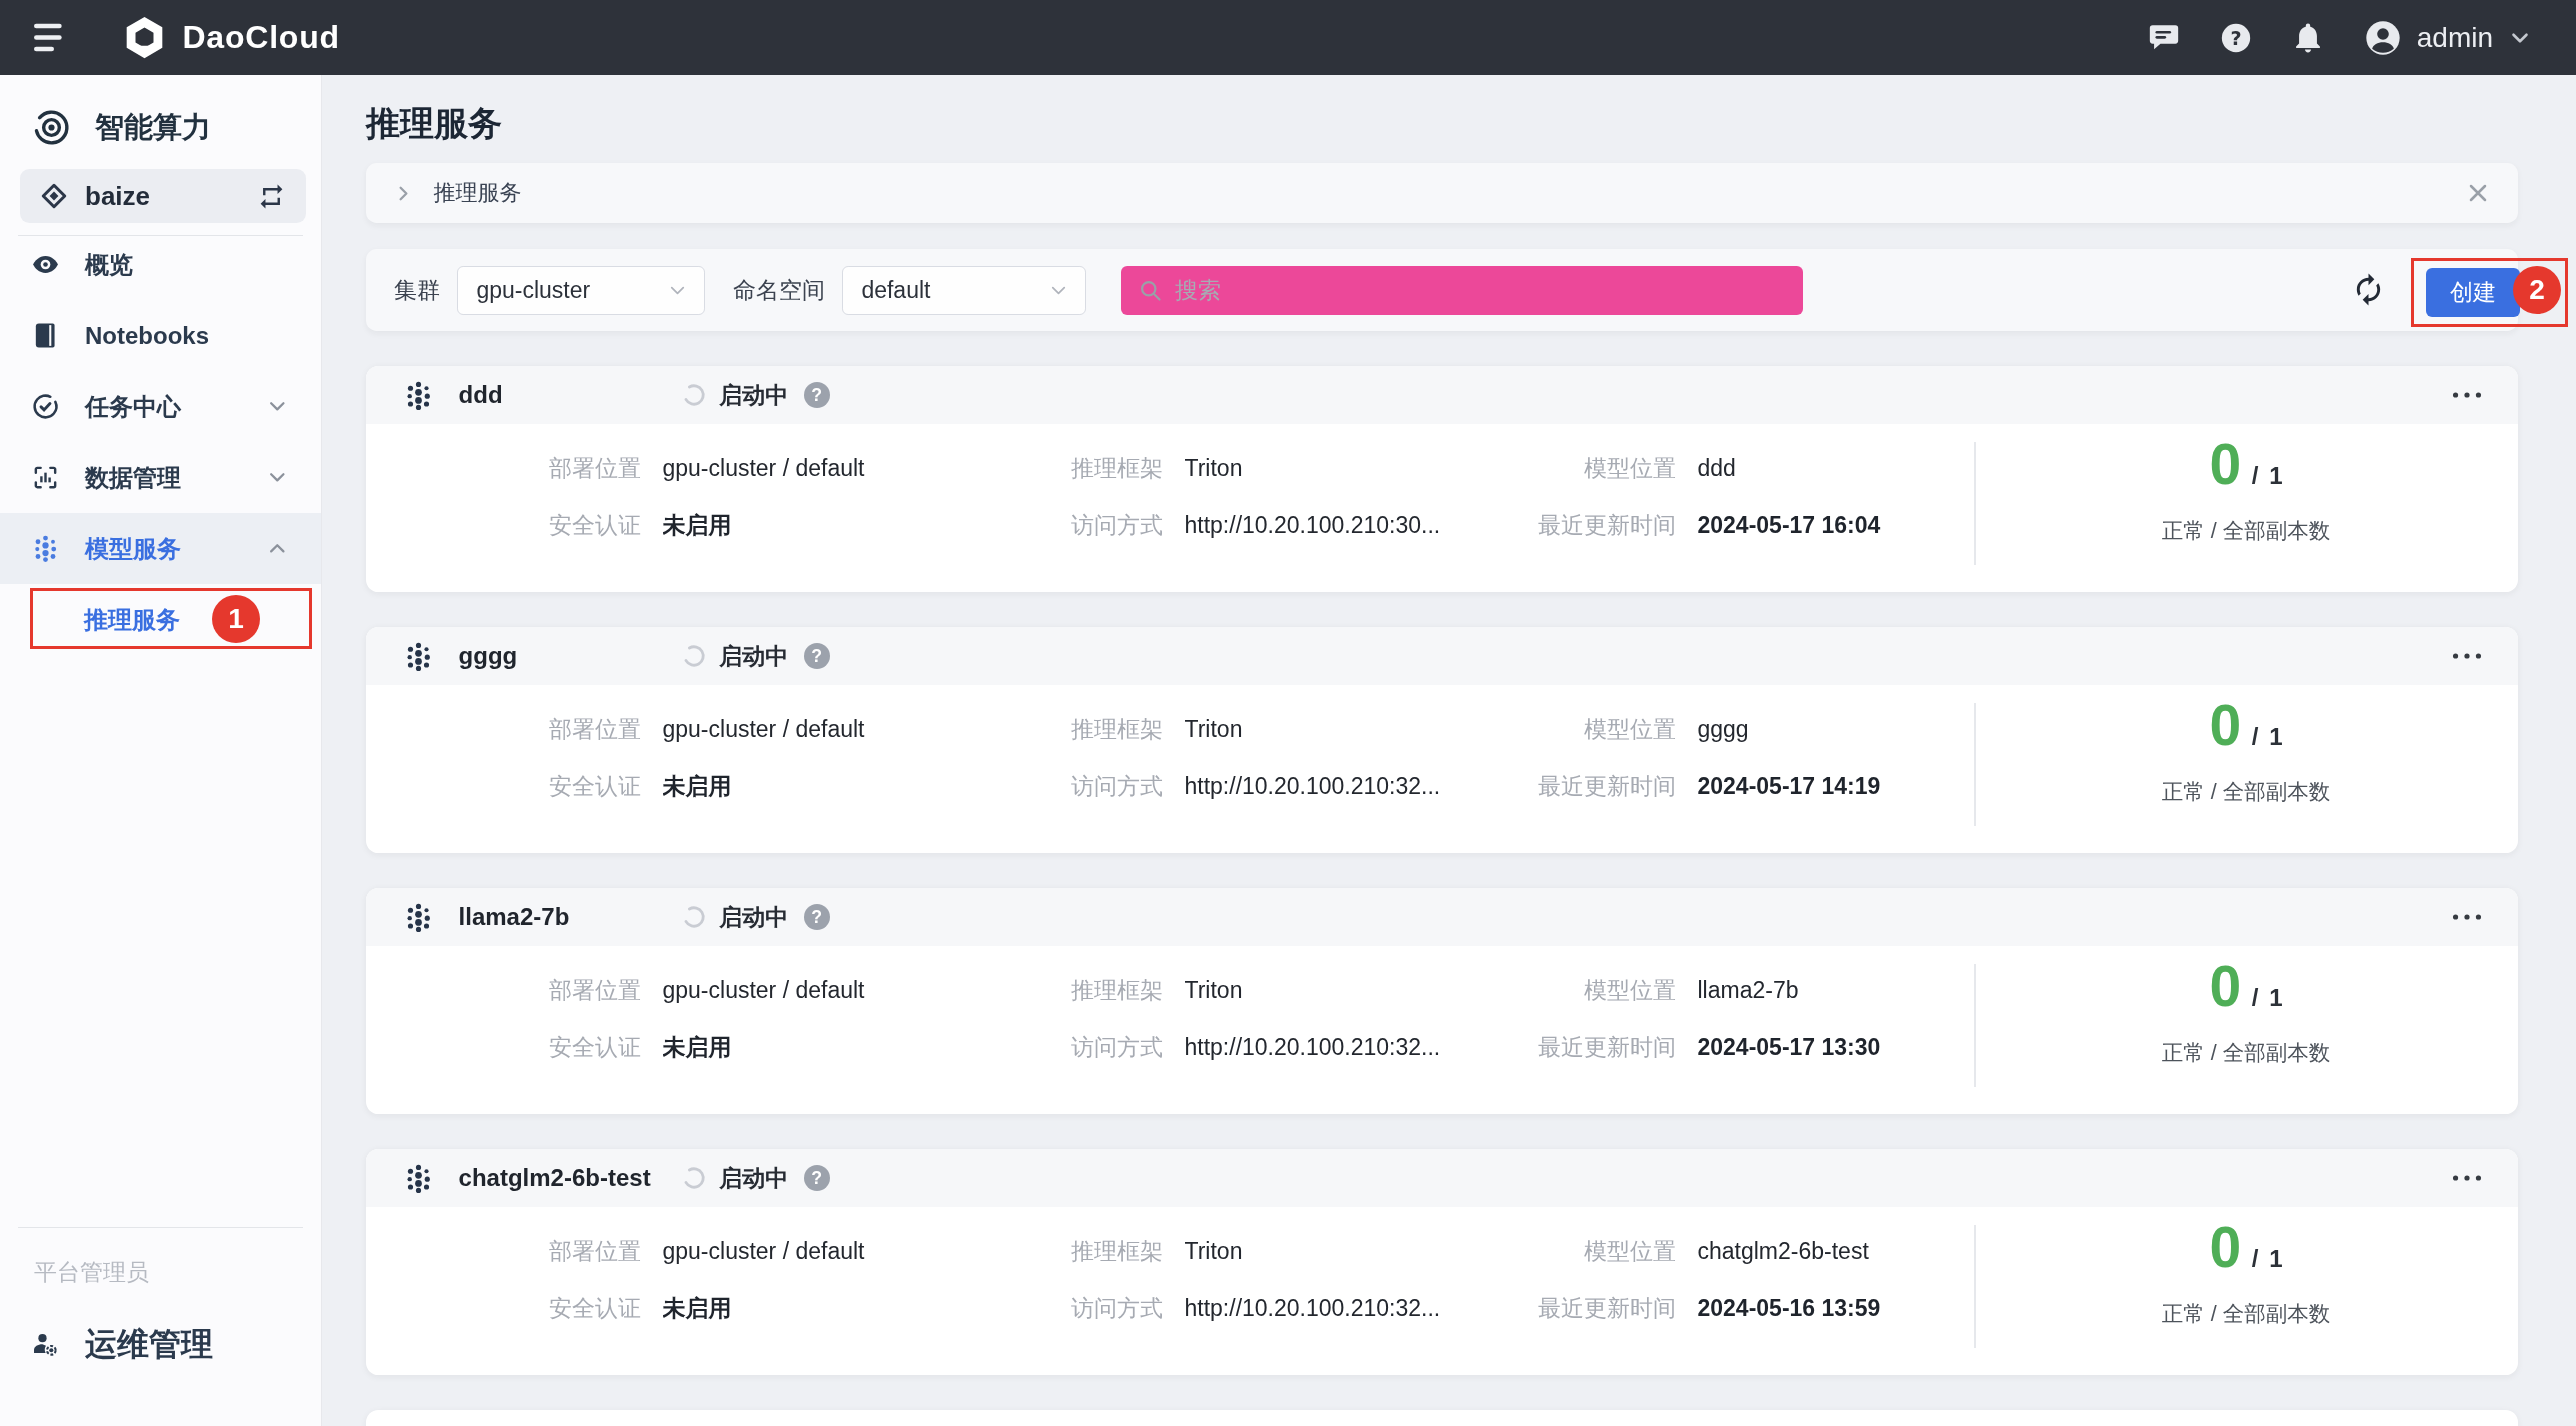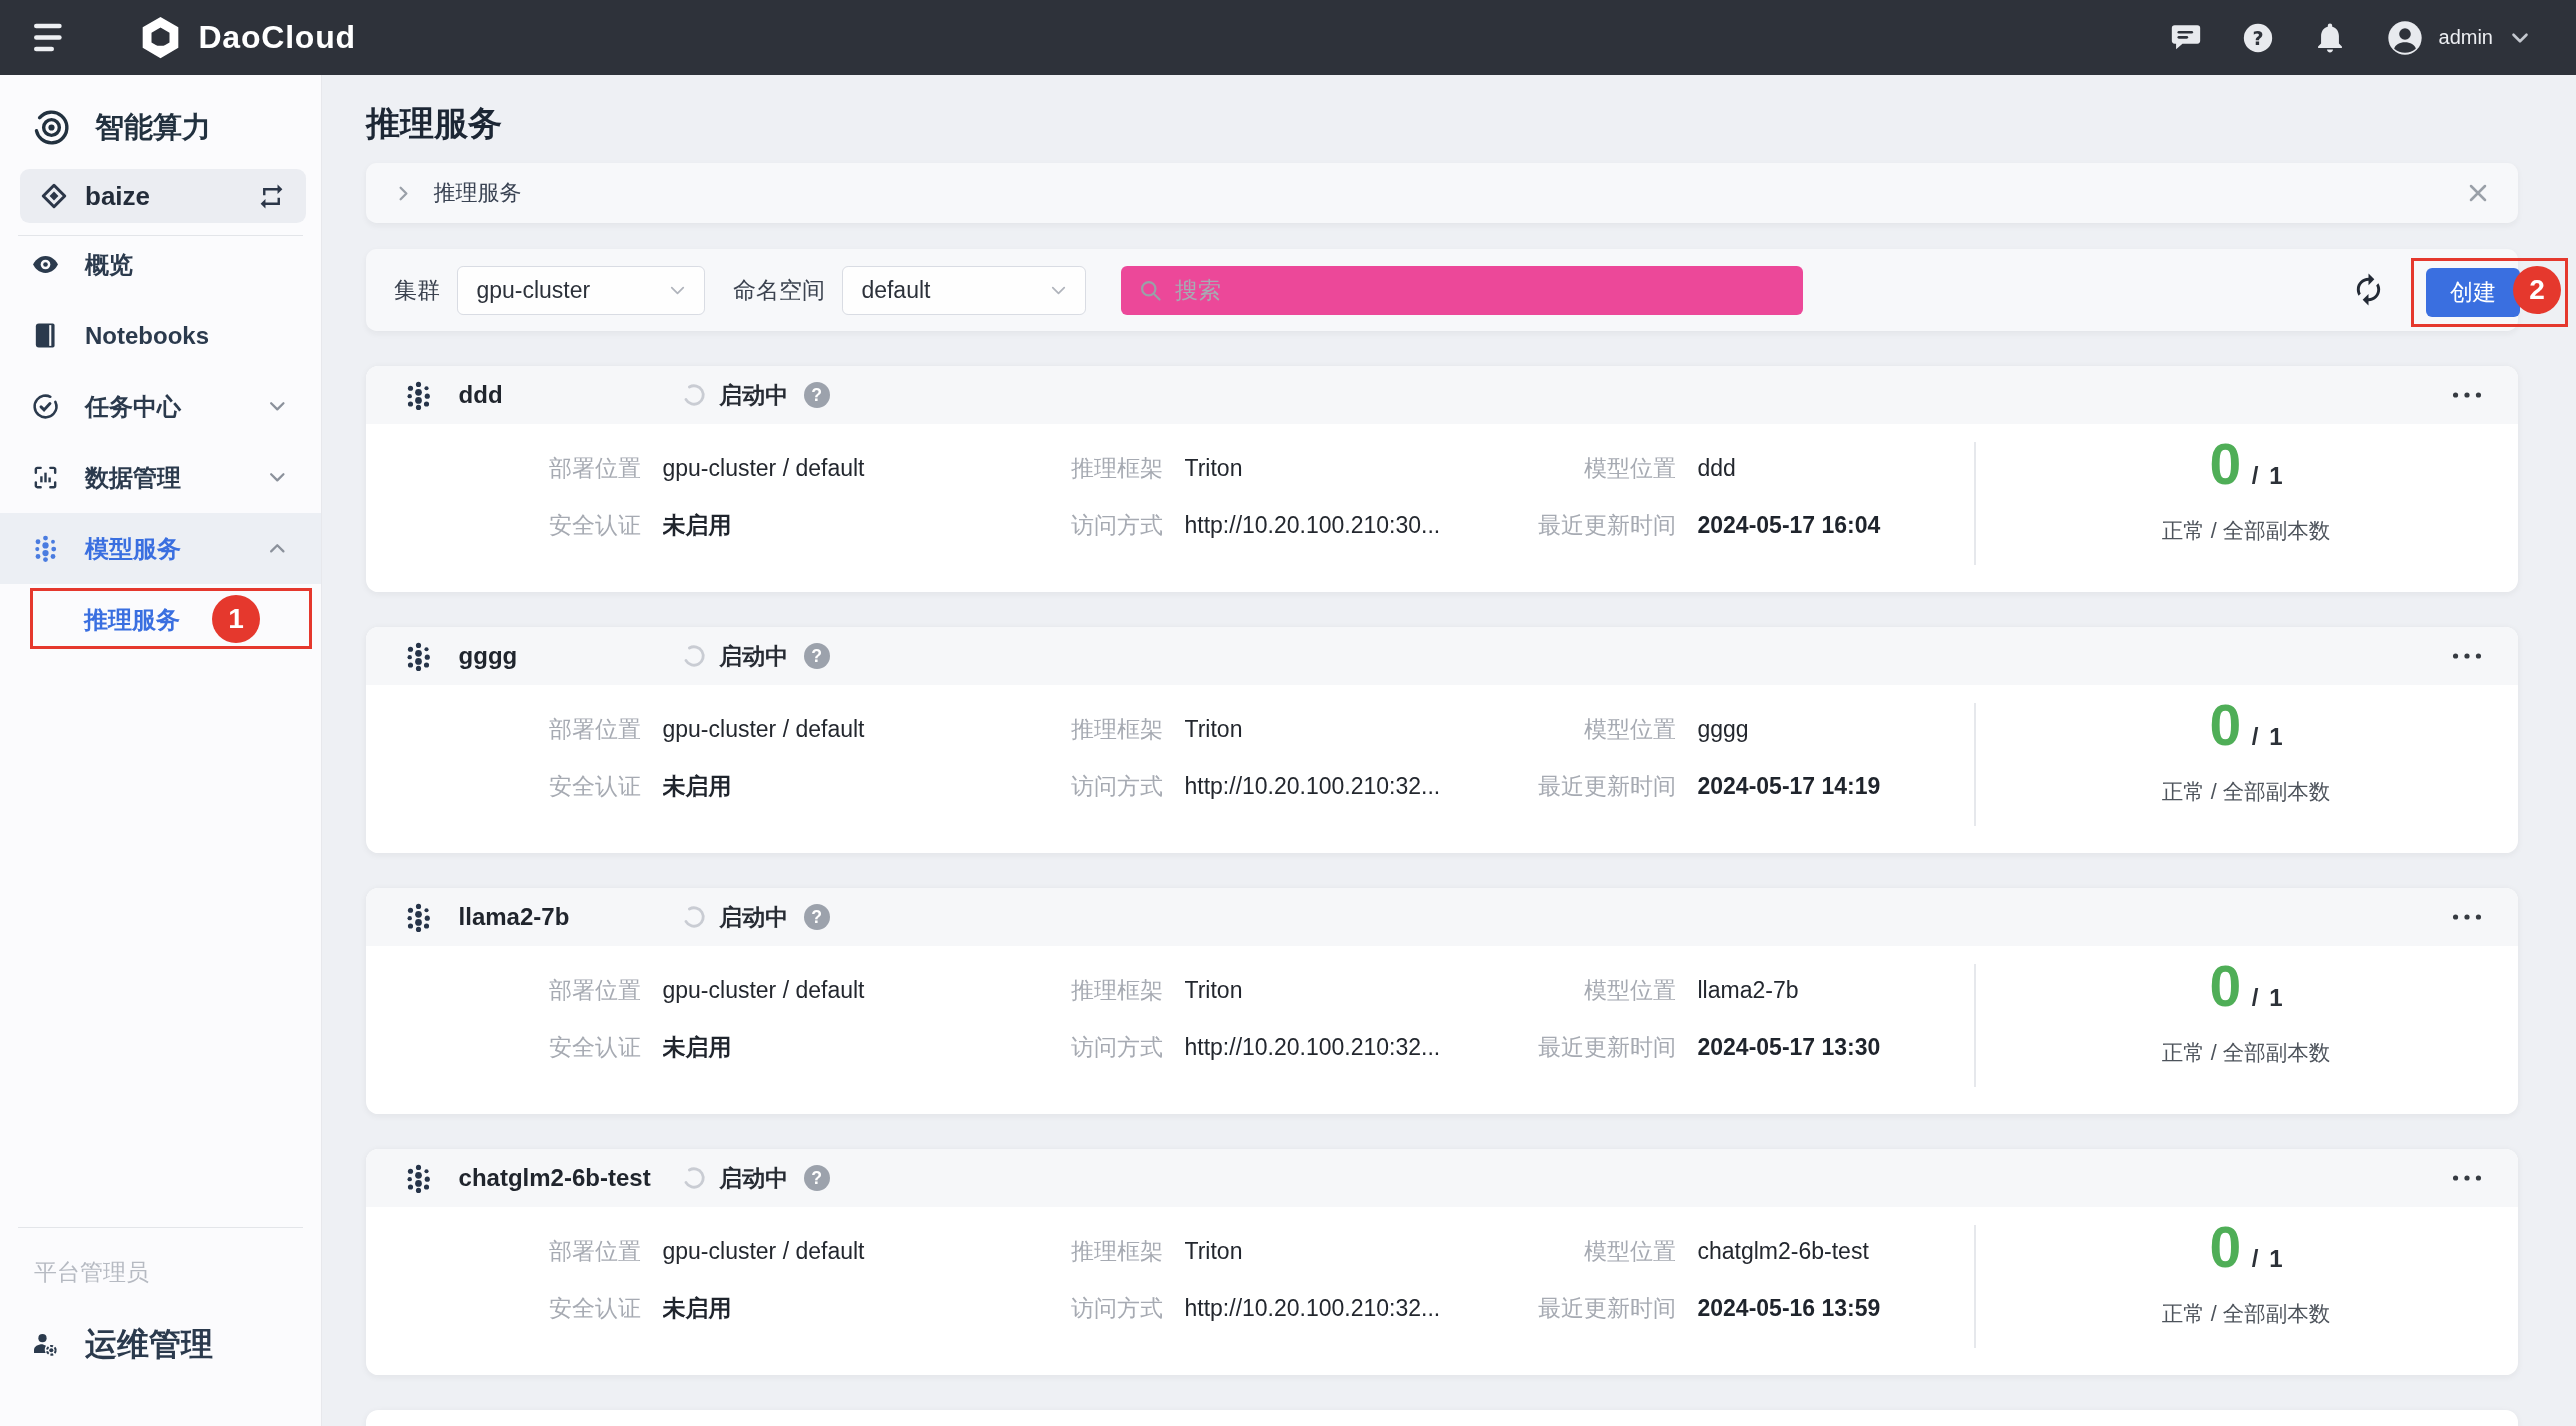--- a/index.html
+++ b/index.html
@@ -6,29 +6,29 @@
   html,body { width:2576px; height:1426px; overflow:hidden; }
   body {
     font-family:"Liberation Sans","DejaVu Sans",sans-serif;
     background:#eef0f4; color:#23272e; position:relative;
   }
   svg { display:block; }
 
   
   .topbar {
     position:absolute; top:0; left:0; width:2576px; height:75px;
-    background:#2e323a; display:flex; align-items:center; z-index:30;gap:16px;
+    background:#2e323a; display:flex; align-items:center; z-index:30;
   }
   .hamburger { margin-left:34px; cursor:pointer; }
   .logo-group { display:flex; align-items:center; margin-left:48px; gap:15.4px; }
   .brand { color:#ffffff; font-size:32px; font-weight:700; letter-spacing:0.8px; }
   .topbar-right { margin-left:auto; display:flex; align-items:center; gap:38px; padding-right:43px; }
   .tb-icon { color:#e8eaee; cursor:pointer; }
   .tb-user { display:flex; align-items:center; gap:14px; cursor:pointer; }
-  .tb-username { color:#eceef2; font-size:20px; }
+  .tb-username { color:#eceef2; font-size:28px; }
 
   
   .sidebar {
     position:absolute; top:75px; left:0; width:322px; bottom:0;
     background:#fbfbfd; border-right:0.8px solid #e7e8ec; z-index:20;
   }
   .side-section { position:absolute; top:32px; left:31px; display:flex; align-items:center; gap:23px; color:#22313f; }
   .side-section-label { font-size:29px; font-weight:700; }
   .workspace {
     position:absolute; top:94px; left:20px; width:286px; height:54px;

